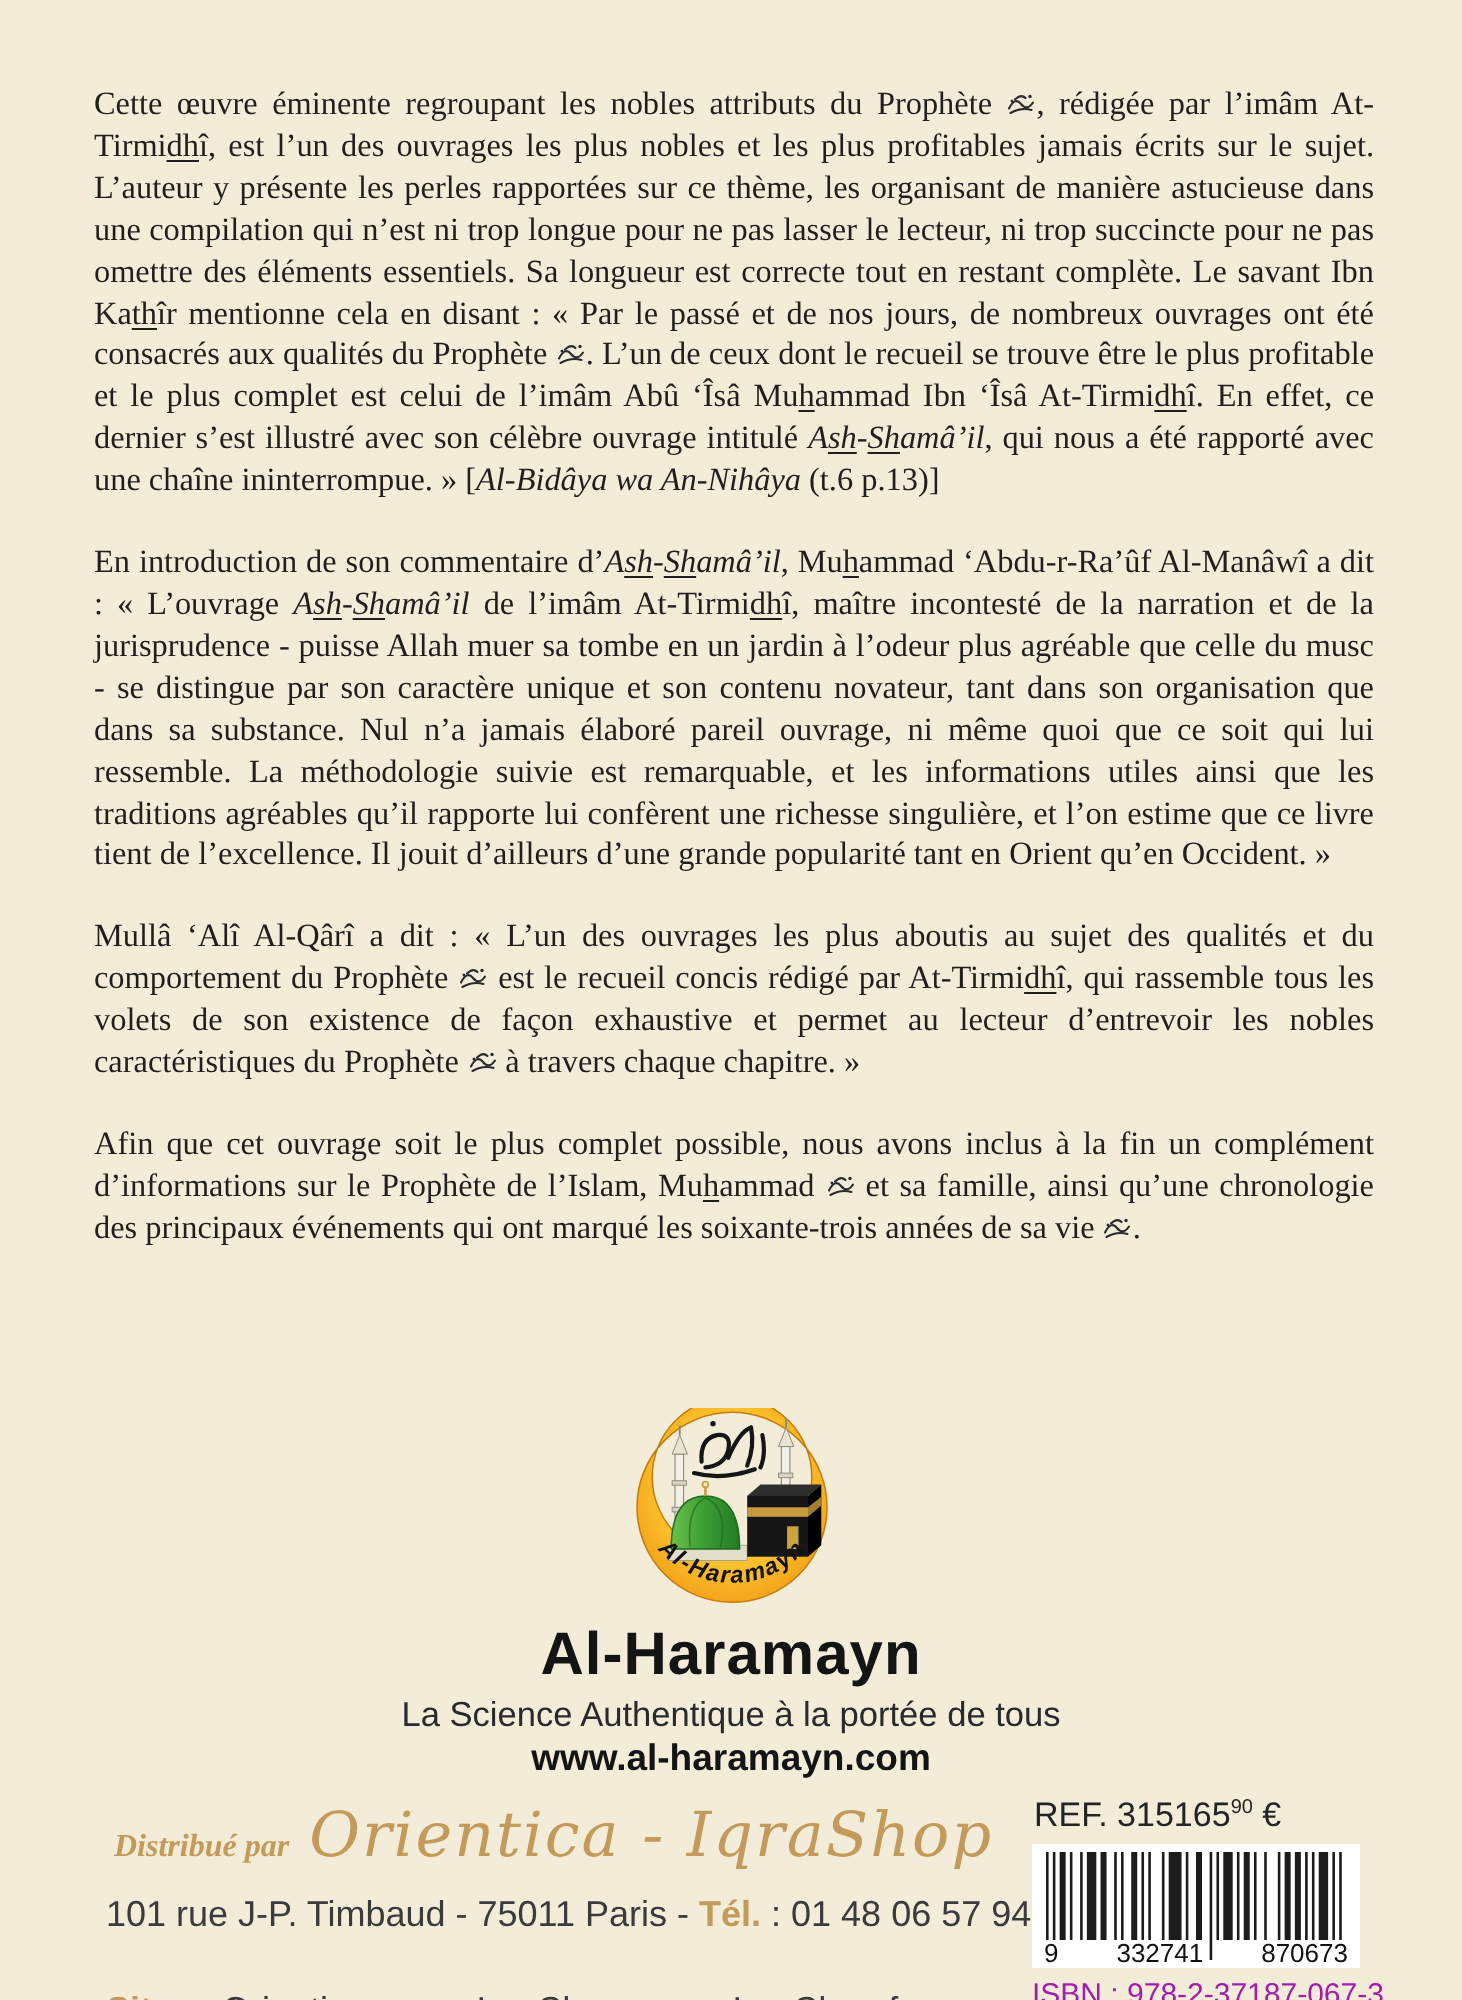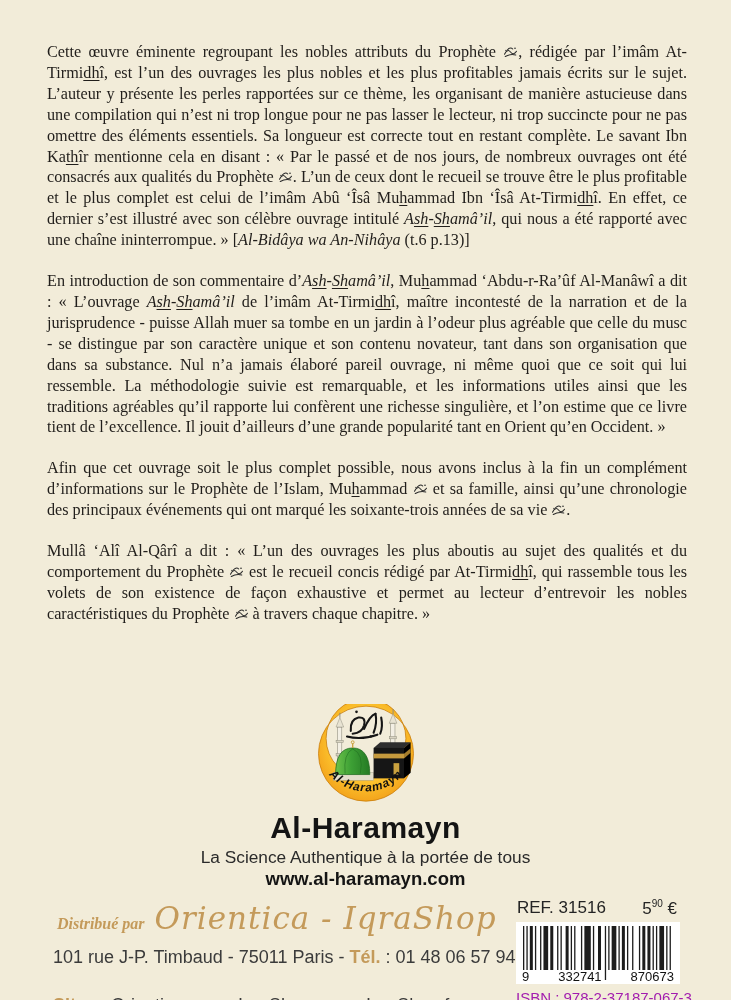--- a/index.html
+++ b/index.html
@@ -24,21 +24,21 @@
   .distributor{position:absolute;left:57px;top:872px;display:flex;align-items:baseline;gap:10px;color:#c49a5a;white-space:nowrap;}
   .dist-label{font-style:italic;font-size:16px;font-weight:bold;}
   .dist-script{font-family:"DejaVu Serif",serif;font-style:italic;font-size:31px;letter-spacing:1px;}
   .contact-line{position:absolute;left:53px;font-family:"Liberation Sans",sans-serif;font-size:18px;color:#3b3b3b;white-space:nowrap;}
   .line-address{top:919px;text-align:right;}
   .line-email{top:943px;}
   .line-sites{top:967px;}
   .gold{color:#c49a5a;font-weight:bold;}
 
   
-  .ref-row{position:absolute;left:517px;top:870px;width:160px;display:flex;justify-content:space-between;font-family:"Liberation Sans",sans-serif;font-size:17px;color:#242424;}
+  .ref-row{position:absolute;left:517px;top:870px;width:160px;display:flex;font-family:"Liberation Sans",sans-serif;font-size:17px;color:#242424;}
   .price .sup{font-size:10px;vertical-align:super;}
   .barcode-box{position:absolute;left:516px;top:894px;width:164px;height:62px;background:#ffffff;}
   .bars-svg{display:block;margin:3px auto 0 auto;}
   .digits{position:absolute;left:4px;right:4px;bottom:1px;display:flex;justify-content:space-between;align-items:flex-end;font-family:"Liberation Sans",sans-serif;font-size:13px;color:#111;}
   .digits span{background:#ffffff;padding:0 2px;line-height:13px;}
   .isbn{position:absolute;left:516px;top:961px;width:164px;text-align:center;font-family:"Liberation Sans",sans-serif;font-size:15px;color:#a21caf;white-space:nowrap;}
 </style>
 </head>
 <body>
 
@@ -56,54 +56,54 @@
         </svg><span>, rédigée par l’imâm At-Tirmi</span><span class="seg-u">dh</span><span>î, est l’un des ouvrages les plus nobles et les plus profitables jamais écrits sur le sujet. L’auteur y présente les perles rapportées sur ce thème, les organisant de manière astucieuse dans une compilation qui n’est ni trop longue pour ne pas lasser le lecteur, ni trop succincte pour ne pas omettre des éléments essentiels. Sa longueur est correcte tout en restant complète. Le savant Ibn Ka</span><span class="seg-u">th</span><span>îr mentionne cela en disant : «  Par le passé et de nos jours, de nombreux ouvrages ont été consacrés aux qualités du Prophète </span><svg class="saws" viewBox="0 0 20 16">
           <g fill="none" stroke="#2a2a2a" stroke-width="1.4" stroke-linecap="round">
             <path d="M2 11 Q6 3 10 8 T18 7"></path>
             <path d="M3 14 Q10 10 17 12"></path>
             <path d="M6 5 Q10 1 13 4"></path>
           </g>
           <circle cx="16" cy="3" r="1.1" fill="#2a2a2a"></circle>
           <circle cx="4" cy="6" r="1" fill="#2a2a2a"></circle>
         </svg><span>. L’un de ceux dont le recueil se trouve être le plus profitable et le plus complet est celui de l’imâm Abû ‘Îsâ Mu</span><span class="seg-u">h</span><span>ammad Ibn ‘Îsâ At-Tirmi</span><span class="seg-u">dh</span><span>î. En effet, ce dernier s’est illustré avec son célèbre ouvrage intitulé </span><span class="seg-i">A</span><span class="seg-i seg-u">sh</span><span class="seg-i">-</span><span class="seg-i seg-u">Sh</span><span class="seg-i">amâ’il</span><span>, qui nous a été rapporté avec une chaîne ininterrompue.  » [</span><span class="seg-i">Al-Bidâya wa An-Nihâya</span><span> (t.6 p.13)]</span></p>
       <p><span>En introduction de son commentaire d’</span><span class="seg-i">A</span><span class="seg-i seg-u">sh</span><span class="seg-i">-</span><span class="seg-i seg-u">Sh</span><span class="seg-i">amâ’il</span><span>, Mu</span><span class="seg-u">h</span><span>ammad ‘Abdu-r-Ra’ûf Al-Manâwî a dit : «  L’ouvrage </span><span class="seg-i">A</span><span class="seg-i seg-u">sh</span><span class="seg-i">-</span><span class="seg-i seg-u">Sh</span><span class="seg-i">amâ’il</span><span> de l’imâm At-Tirmi</span><span class="seg-u">dh</span><span>î, maître incontesté de la narration et de la jurisprudence - puisse Allah muer sa tombe en un jardin à l’odeur plus agréable que celle du musc - se distingue par son caractère unique et son contenu novateur, tant dans son organisation que dans sa substance. Nul n’a jamais élaboré pareil ouvrage, ni même quoi que ce soit qui lui ressemble. La méthodologie suivie est remarquable, et les informations utiles ainsi que les traditions agréables qu’il rapporte lui confèrent une richesse singulière, et l’on estime que ce livre tient de l’excellence. Il jouit d’ailleurs d’une grande popularité tant en Orient qu’en Occident.  »</span></p>
+      <p><span>Mullâ ‘Alî Al-Qârî a dit : «  L’un des ouvrages les plus aboutis au sujet des qualités et du comportement du Prophète </span><svg class="saws" viewBox="0 0 20 16">
+          <g fill="none" stroke="#2a2a2a" stroke-width="1.4" stroke-linecap="round">
+            <path d="M2 11 Q6 3 10 8 T18 7"></path>
+            <path d="M3 14 Q10 10 17 12"></path>
+            <path d="M6 5 Q10 1 13 4"></path>
+          </g>
+          <circle cx="16" cy="3" r="1.1" fill="#2a2a2a"></circle>
+          <circle cx="4" cy="6" r="1" fill="#2a2a2a"></circle>
+        </svg><span> est le recueil concis rédigé par At-Tirmi</span><span class="seg-u">dh</span><span>î, qui rassemble tous les volets de son existence de façon exhaustive et permet au lecteur d’entrevoir les nobles caractéristiques du Prophète </span><svg class="saws" viewBox="0 0 20 16">
+          <g fill="none" stroke="#2a2a2a" stroke-width="1.4" stroke-linecap="round">
+            <path d="M2 11 Q6 3 10 8 T18 7"></path>
+            <path d="M3 14 Q10 10 17 12"></path>
+            <path d="M6 5 Q10 1 13 4"></path>
+          </g>
+          <circle cx="16" cy="3" r="1.1" fill="#2a2a2a"></circle>
+          <circle cx="4" cy="6" r="1" fill="#2a2a2a"></circle>
+        </svg><span> à travers chaque chapitre.  »</span></p>
       <p><span>Afin que cet ouvrage soit le plus complet possible, nous avons inclus à la fin un complément d’informations sur le Prophète de l’Islam, Mu</span><span class="seg-u">h</span><span>ammad </span><svg class="saws" viewBox="0 0 20 16">
           <g fill="none" stroke="#2a2a2a" stroke-width="1.4" stroke-linecap="round">
             <path d="M2 11 Q6 3 10 8 T18 7"></path>
             <path d="M3 14 Q10 10 17 12"></path>
             <path d="M6 5 Q10 1 13 4"></path>
           </g>
           <circle cx="16" cy="3" r="1.1" fill="#2a2a2a"></circle>
           <circle cx="4" cy="6" r="1" fill="#2a2a2a"></circle>
         </svg><span> et sa famille, ainsi qu’une chronologie des principaux événements qui ont marqué les soixante-trois années de sa vie </span><svg class="saws" viewBox="0 0 20 16">
           <g fill="none" stroke="#2a2a2a" stroke-width="1.4" stroke-linecap="round">
             <path d="M2 11 Q6 3 10 8 T18 7"></path>
             <path d="M3 14 Q10 10 17 12"></path>
             <path d="M6 5 Q10 1 13 4"></path>
           </g>
           <circle cx="16" cy="3" r="1.1" fill="#2a2a2a"></circle>
           <circle cx="4" cy="6" r="1" fill="#2a2a2a"></circle>
         </svg><span>.</span></p>
-      <p><span>Mullâ ‘Alî Al-Qârî a dit : «  L’un des ouvrages les plus aboutis au sujet des qualités et du comportement du Prophète </span><svg class="saws" viewBox="0 0 20 16">
-          <g fill="none" stroke="#2a2a2a" stroke-width="1.4" stroke-linecap="round">
-            <path d="M2 11 Q6 3 10 8 T18 7"></path>
-            <path d="M3 14 Q10 10 17 12"></path>
-            <path d="M6 5 Q10 1 13 4"></path>
-          </g>
-          <circle cx="16" cy="3" r="1.1" fill="#2a2a2a"></circle>
-          <circle cx="4" cy="6" r="1" fill="#2a2a2a"></circle>
-        </svg><span> est le recueil concis rédigé par At-Tirmi</span><span class="seg-u">dh</span><span>î, qui rassemble tous les volets de son existence de façon exhaustive et permet au lecteur d’entrevoir les nobles caractéristiques du Prophète </span><svg class="saws" viewBox="0 0 20 16">
-          <g fill="none" stroke="#2a2a2a" stroke-width="1.4" stroke-linecap="round">
-            <path d="M2 11 Q6 3 10 8 T18 7"></path>
-            <path d="M3 14 Q10 10 17 12"></path>
-            <path d="M6 5 Q10 1 13 4"></path>
-          </g>
-          <circle cx="16" cy="3" r="1.1" fill="#2a2a2a"></circle>
-          <circle cx="4" cy="6" r="1" fill="#2a2a2a"></circle>
-        </svg><span> à travers chaque chapitre.  »</span></p>
     </div>
 
   <div class="logo-block">
     <svg class="logo-svg" viewBox="0 0 160 110">
       <defs>
         <radialGradient id="goldG" cx="50%" cy="45%" r="65%">
           <stop offset="0%" stop-color="#ffd95e"></stop>
           <stop offset="60%" stop-color="#fbbf2b"></stop>
           <stop offset="100%" stop-color="#ef9413"></stop>
         </radialGradient>

